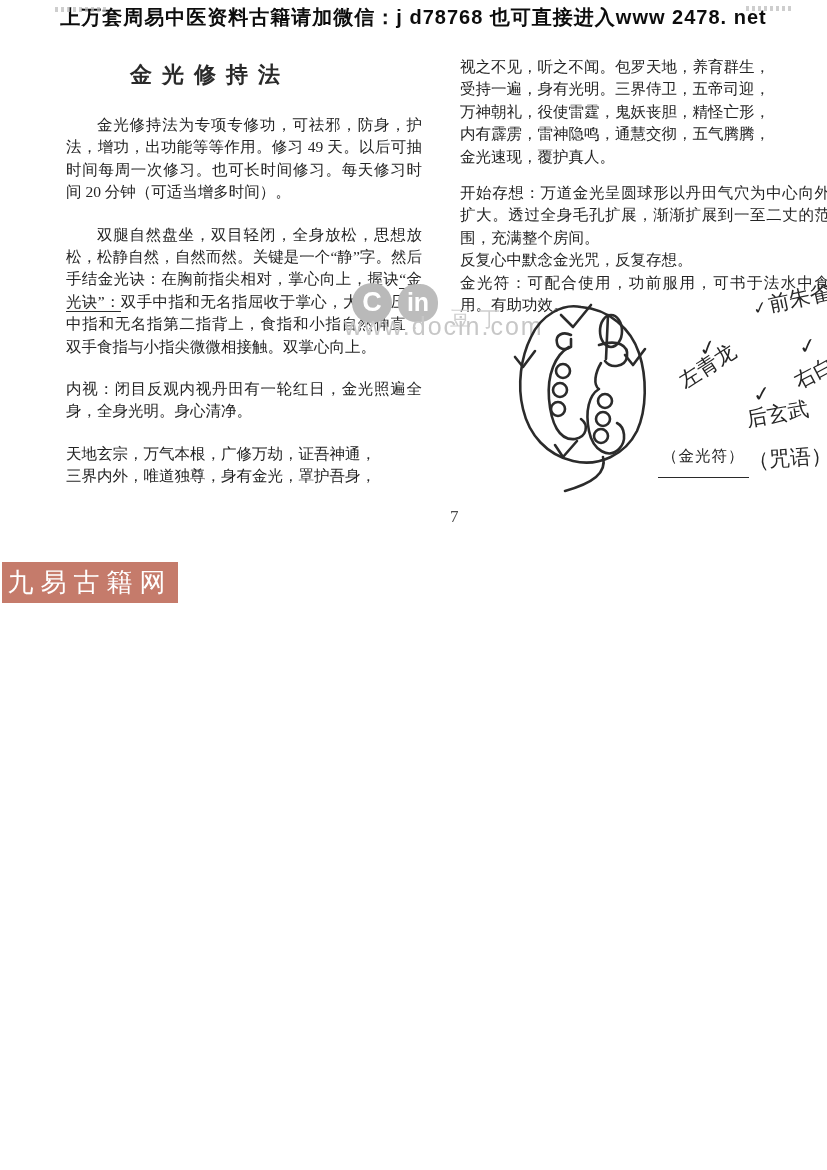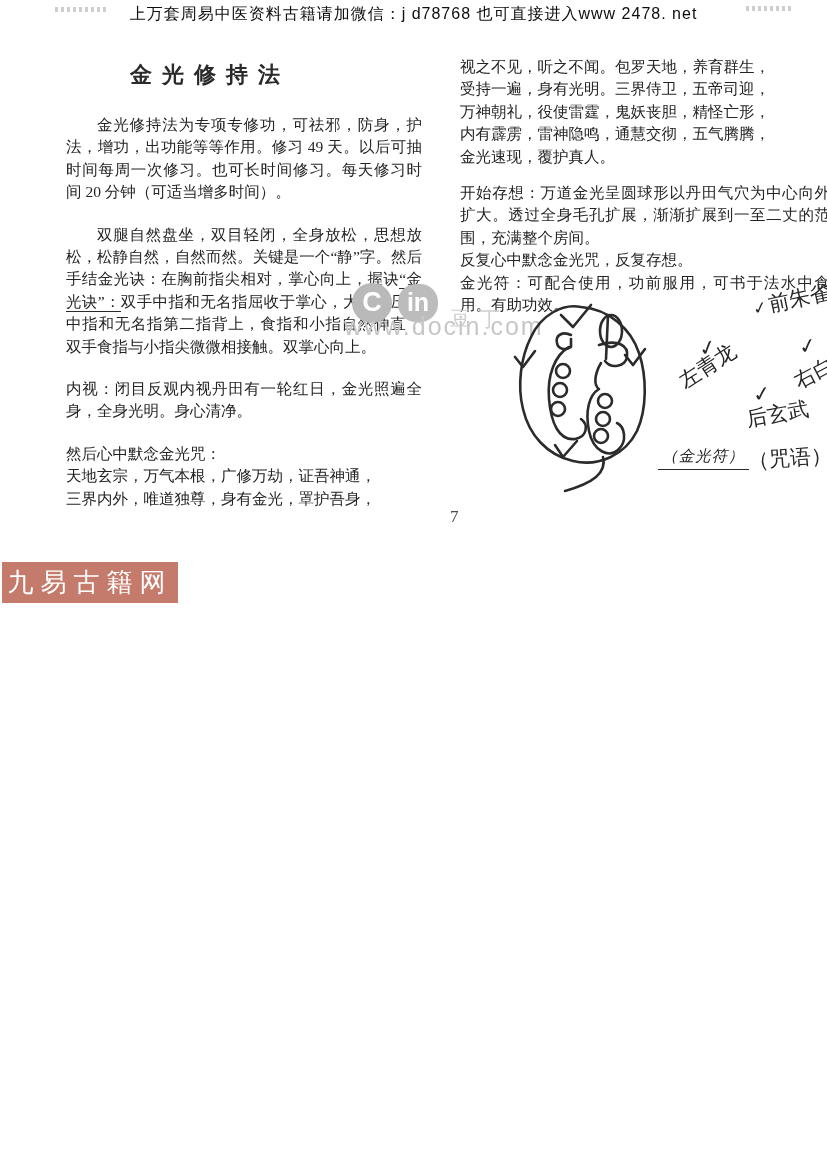--- a/index.html
+++ b/index.html
@@ -6,21 +6,21 @@
   .page{
     position:relative;width:827px;height:1170px;margin:0 auto;
     background:#ffffff;overflow:hidden;
     font-family:"Liberation Serif","DejaVu Serif",serif;
     color:#1e1e1e;
   }
   
   .header-bar{
     position:absolute;top:4px;left:0;width:100%;text-align:center;
     font-family:"Liberation Sans","DejaVu Sans",sans-serif;
-    font-size:16px;font-weight:400;letter-spacing:1px;color:#0d0d0d;
+    font-size:20px;font-weight:700;letter-spacing:1px;color:#0d0d0d;
   }
   .smudge{position:absolute;height:5px;background:repeating-linear-gradient(90deg,#b9b9b9 0 3px,transparent 3px 6px);opacity:.7;}
   .smudge-left{top:7px;left:55px;width:52px;}
   .smudge-right{top:6px;left:746px;width:46px;}
 
   
   .col-left{position:absolute;left:66px;top:60px;width:356px;}
   .col-right{position:absolute;left:460px;top:56px;width:370px;}
   .doc-title{
     margin:0 0 24px 0;font-size:22px;font-weight:700;letter-spacing:10px;
@@ -56,21 +56,21 @@
         font-family:"Liberation Serif",serif;}
   .hand .chk{font-size:17px;margin-right:2px;}
   .ann-front{left:752px;top:286px;transform:rotate(-12deg);}
   .ann-left{left:676px;top:352px;transform:rotate(-33deg);}
   .ann-right{left:792px;top:354px;transform:rotate(-28deg);}
   .ann-back{left:746px;top:400px;transform:rotate(-10deg);}
   .chk-left{left:699px;top:336px;transform:rotate(-15deg);}
   .chk-right{left:799px;top:334px;transform:rotate(-12deg);}
   .chk-back{left:753px;top:382px;transform:rotate(-8deg);}
   .label-talisman{position:absolute;left:658px;top:446px;font-size:15.5px;
-        letter-spacing:1px;border-bottom:1.6px solid #2a2a2a;padding:0 4px 2px 4px;color:#242424;font-style:italic;}
+        letter-spacing:1px;border-bottom:1.6px solid #2a2a2a;padding:0 4px 10px 4px;color:#242424;}
   .label-mantra{left:748px;top:444px;font-size:21px;transform:rotate(-4deg);}
 
   .page-number{position:absolute;left:450px;top:507px;font-size:17px;color:#4a4a4a;}
 
   
   .site-banner{
     position:absolute;left:2px;top:562px;width:176px;height:41px;
     display:flex;align-items:center;justify-content:center;
     font-size:26px;letter-spacing:7px;font-weight:400;text-align:center;
   }
@@ -84,21 +84,20 @@
     <span>上万套周易中医资料古籍请加微信：j d78768  也可直接进入www 2478. net</span>
   </div>
   <div class="smudge smudge-left"></div>
   <div class="smudge smudge-right"></div>
 
   <div class="col-left">
     <h1 class="doc-title">金光修持法</h1>
     <p class="para indent">金光修持法为专项专修功，可祛邪，防身，护法，增功，出功能等等作用。修习 49 天。以后可抽时间每周一次修习。也可长时间修习。每天修习时间 20 分钟（可适当增多时间）。</p>
     <p class="para indent"><span>双腿自然盘坐，双目轻闭，全身放松，思想放松，松静自然，自然而然。关键是一个“静”字。然后手结金光诀：在胸前指尖相对，掌心向上，握诀</span><span class="u">“金光诀”：</span><span>双手中指和无名指屈收于掌心，大指屈压在中指和无名指第二指背上，食指和小指自然伸直，双手食指与小指尖微微相接触。双掌心向上。</span></p>
     <p class="para">内视：闭目反观内视丹田有一轮红日，金光照遍全身，全身光明。身心清净。</p>
-    <div class="mantra-line">然后心中默念金光咒：</div>
     <div class="mantra-line">天地玄宗，万气本根，广修万劫，证吾神通，</div>
     <div class="mantra-line">三界内外，唯道独尊，身有金光，罩护吾身，</div>
   </div>
 
   <div class="col-right">
     <div class="mantra-line">视之不见，听之不闻。包罗天地，养育群生，</div>
     <div class="mantra-line">受持一遍，身有光明。三界侍卫，五帝司迎，</div>
     <div class="mantra-line">万神朝礼，役使雷霆，鬼妖丧胆，精怪亡形，</div>
     <div class="mantra-line">内有霹雳，雷神隐鸣，通慧交彻，五气腾腾，</div>
     <div class="mantra-line">金光速现，覆护真人。</div>

